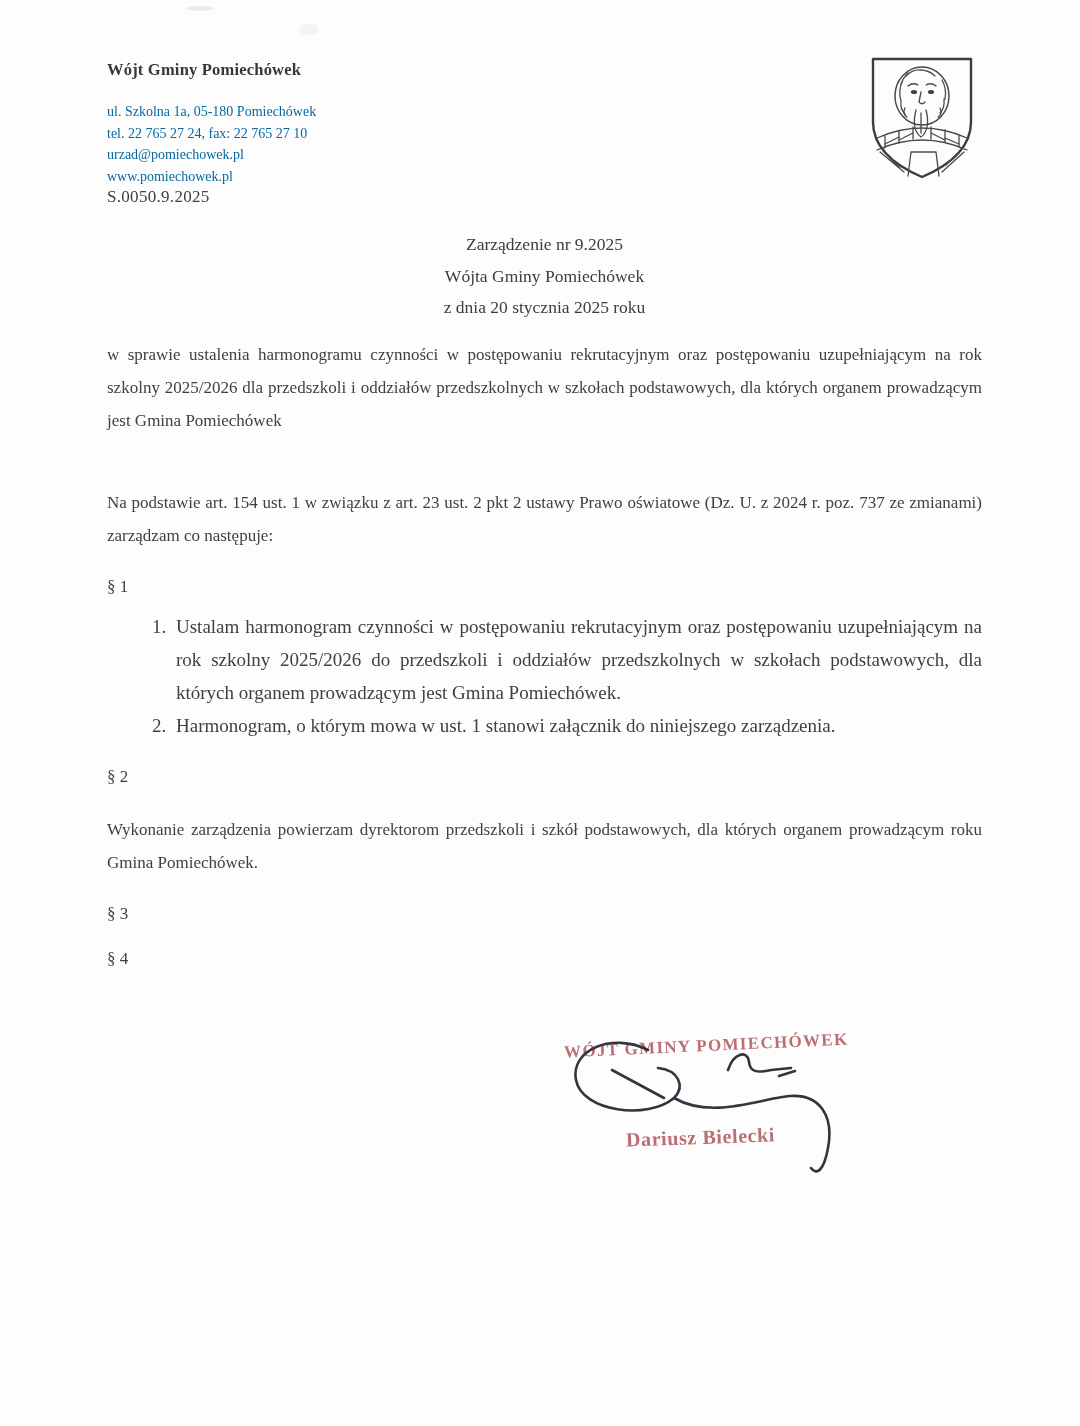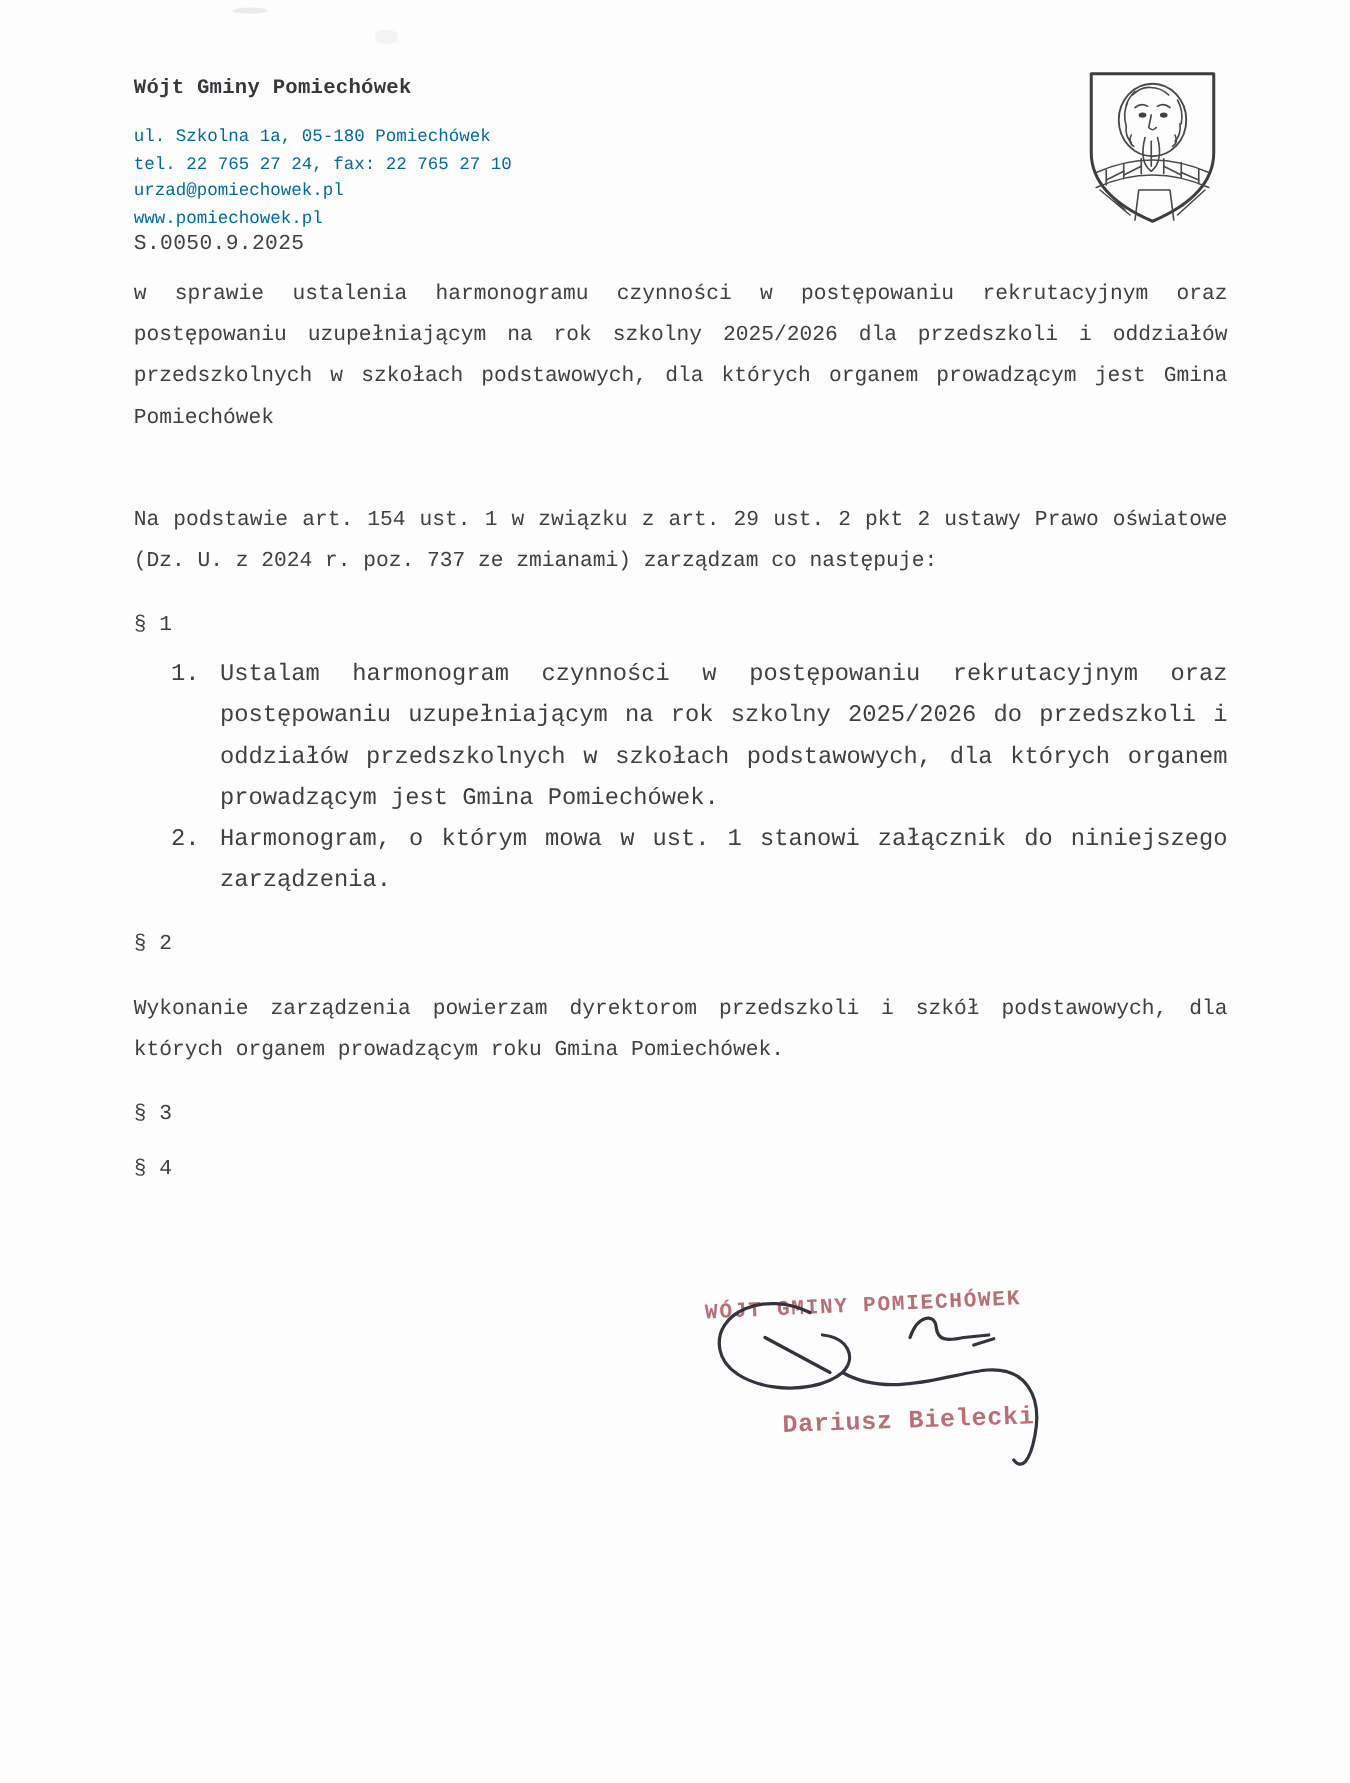--- a/index.html
+++ b/index.html
@@ -1,21 +1,21 @@
 <!DOCTYPE html>
 <html lang="pl"><head>
 <meta charset="utf-8">
 <style>
   html, body { margin: 0; padding: 0; background: #ffffff; }
   .page {
     position: relative;
     width: 1080px;
     height: 1426px;
     background: #fdfdfd;
-    font-family: Liberation Mono, monospace;
+    font-family: Liberation Serif, serif;
     color: #3f3f44;
     overflow: hidden;
   }
   .content { padding: 60px 98px 0 107px; }
 
   .header-row { display: flex; justify-content: space-between; align-items: flex-start; }
   .sender-name { font-weight: bold; font-size: 16.5px; color: #37373c; letter-spacing: .2px; }
   .address { margin-top: 21px; font-size: 14px; line-height: 21.5px; color: #0369a1; }
   .crest { width: 116px; height: 132px; margin-top: -8px; margin-right: 2px; }
 
@@ -100,24 +100,29 @@
         <path d="M21,92 L35,85 M35,88 L49,81 M67,81 L81,88 M81,86 L95,92"></path>
 
         <path d="M44,124 L47,100 L72,100 L75,124"></path>
 
         <path d="M16,100 L40,120 M100,100 L78,120 M26,106 L36,116 M90,105 L82,113"></path>
       </svg>
     </div>
 
     <div class="ref">S.0050.9.2025</div>
 
+    <div class="title-block">
+      <div>Zarządzenie nr 9.2025</div>
+      <div>Wójta Gminy Pomiechówek</div>
+      <div>z dnia 20 stycznia 2025 roku</div>
+    </div>
 
     <div class="para subject">w sprawie ustalenia harmonogramu czynności w postępowaniu rekrutacyjnym oraz postępowaniu uzupełniającym na rok szkolny 2025/2026 dla przedszkoli i oddziałów przedszkolnych w szkołach podstawowych, dla których organem prowadzącym jest Gmina Pomiechówek</div>
 
-    <div class="para legal">Na podstawie art. 154 ust. 1 w związku z art. 29 ust. 2 pkt 2 ustawy Prawo oświatowe (Dz. U. z 2024 r. poz. 737 ze zmianami) zarządzam co następuje:</div>
+    <div class="para legal">Na podstawie art. 154 ust. 1 w związku z art. 23 ust. 2 pkt 2 ustawy Prawo oświatowe (Dz. U. z 2024 r. poz. 737 ze zmianami) zarządzam co następuje:</div>
 
     <div class="section-mark">§ 1</div>
     <ol class="items">
       <li>Ustalam harmonogram czynności w postępowaniu rekrutacyjnym oraz postępowaniu uzupełniającym na rok szkolny 2025/2026 do przedszkoli i oddziałów przedszkolnych w szkołach podstawowych, dla których organem prowadzącym jest Gmina Pomiechówek.</li>
       <li>Harmonogram, o którym mowa w ust. 1 stanowi załącznik do niniejszego zarządzenia.</li>
     </ol>
 
     <div class="section-mark">§ 2</div>
     <div class="para sec-para">Wykonanie zarządzenia powierzam dyrektorom przedszkoli i szkół podstawowych, dla których organem prowadzącym roku Gmina Pomiechówek.</div>
 

